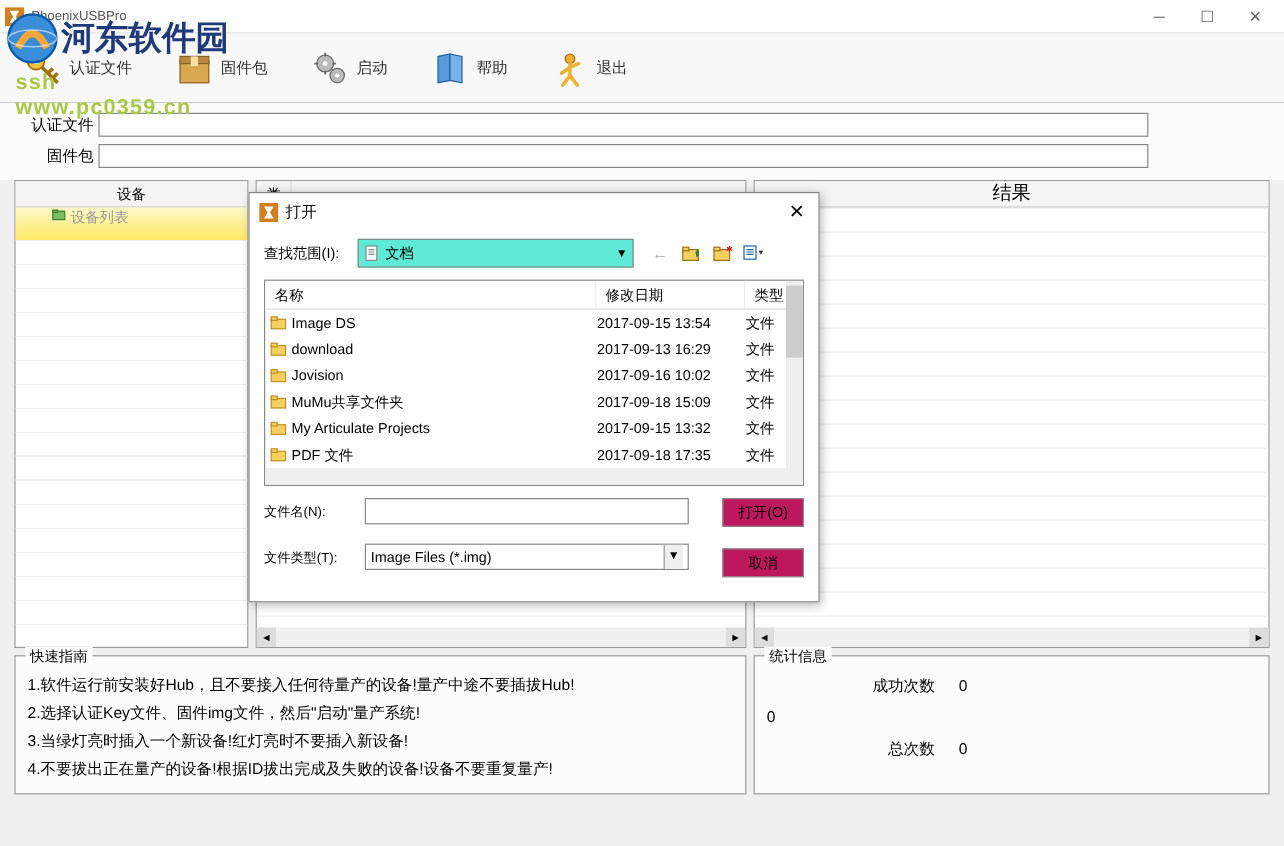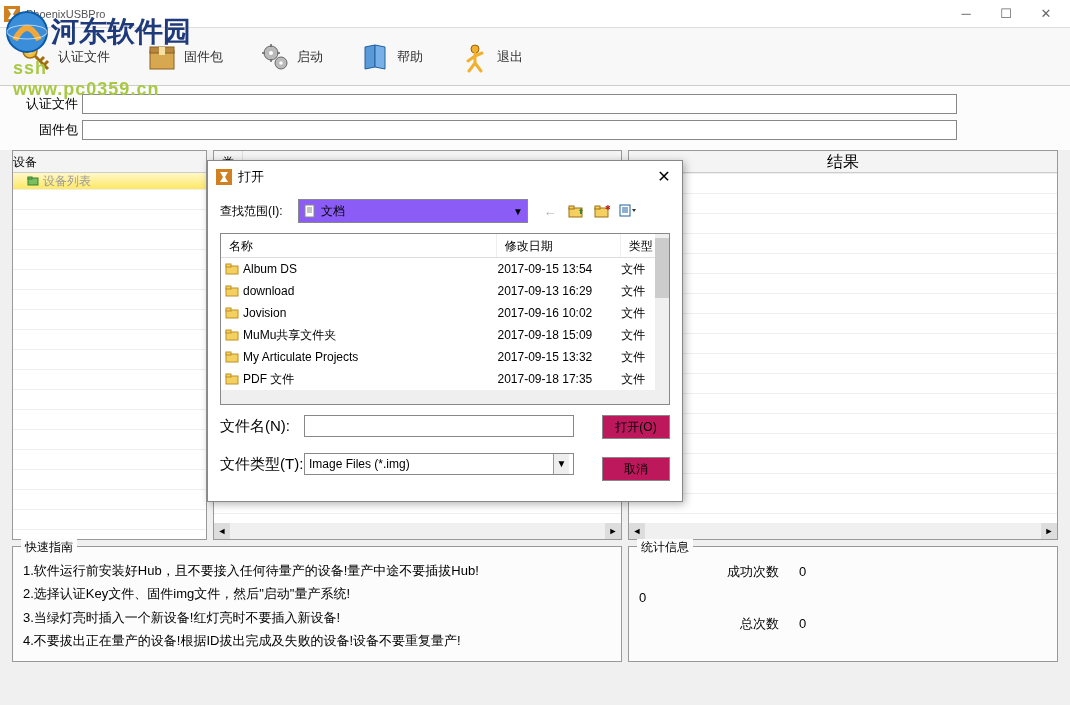--- a/index.html
+++ b/index.html
@@ -22,22 +22,22 @@
 .toolitem .ticon { width: 32px; height: 32px; }
 .toolitem .tlabel { font-size: 13px; color: #333; }
 
 .fieldarea { padding: 8px 18px 4px; background: #fcfcfc; }
 .fieldrow { display: flex; align-items: center; margin-bottom: 6px; }
 .fieldrow label { width: 60px; font-size: 13px; text-align: right; margin-right: 4px; }
 .fieldrow input { flex: 1; height: 20px; border: 1px solid #888; padding: 0 4px; font-size: 12px; background: #fff; max-width: 875px; }
 
 .midarea { display: flex; padding: 0 12px; gap: 6px; height: 390px; }
 .leftpane { width: 195px; border: 1px solid #999; background: #fff; display: flex; flex-direction: column; }
-.leftpane .colhead { height: 22px; background: #f4f4f4; border-bottom: 1px solid #ccc; font-size: 12px; text-align: left; line-height: 22px; }
-.leftpane .treeitem { height: 16px; background: linear-gradient(#fff8c8, #ffe865); display: flex; align-items: center; padding-left: 14px; font-size: 12px; gap: 4px; color: #999; }
+.leftpane .colhead { height: 22px; background: #f4f4f4; border-bottom: 1px solid #ccc; font-size: 12px; text-align: center; line-height: 22px; }
+.leftpane .treeitem { height: 27px; background: linear-gradient(#fff8c8, #ffe865); display: flex; padding-left: 30px; font-size: 12px; gap: 4px; color: #999; }
 .leftpane .grid { flex: 1; background-image: linear-gradient(#eee 1px, transparent 1px); background-size: 100% 20px; }
 
 .centerpane { flex: 1; border: 1px solid #999; background: #fff; position: relative; }
 .centerpane .colhead2 { height: 22px; background: #f4f4f4; border-bottom: 1px solid #ccc; display: flex; font-size: 12px; }
 .centerpane .colhead2 span { padding: 0 8px; line-height: 22px; border-right: 1px solid #ddd; }
 .centerpane .grid { height: calc(100% - 40px); background-image: linear-gradient(#eee 1px, transparent 1px); background-size: 100% 20px; }
 .centerpane .hscroll { position: absolute; bottom: 0; left: 0; right: 0; height: 16px; background: #f0f0f0; display: flex; align-items: center; }
 .centerpane .hscroll .sbtn { width: 16px; height: 16px; background: #ddd; display: flex; align-items: center; justify-content: center; font-size: 9px; }
 
 .rightpane { width: 430px; border: 1px solid #999; background: #fff; display: flex; flex-direction: column; }
@@ -58,21 +58,21 @@
 
 
 .overlay { position: absolute; top: 0; left: 0; right: 0; bottom: 0; z-index: 50; }
 .fdlg { position: absolute; top: 160px; left: 207px; width: 476px; background: #fff; border: 1px solid #888; box-shadow: 2px 2px 8px rgba(0,0,0,0.3); }
 .fdlg .fdtitle { height: 32px; display: flex; align-items: center; padding: 0 8px; font-size: 13px; }
 .fdlg .fdtitle .fdicon { width: 16px; height: 16px; margin-right: 6px; }
 .fdlg .fdtitle .spacer { flex: 1; }
 .fdlg .fx { width: 20px; height: 20px; font-size: 16px; cursor: pointer; text-align: center; }
 .fdlg .lookrow { display: flex; align-items: center; padding: 6px 12px; gap: 6px; }
 .fdlg .lookrow label { font-size: 12px; width: 72px; }
-.fdlg .lookrow .combo { flex: 1; max-width: 230px; height: 24px; border: 1px solid #888; display: flex; align-items: center; padding: 0 4px; font-size: 12px; background: #8b5cf6; }
+.fdlg .lookrow .combo { flex: 1; max-width: 230px; height: 24px; border: 1px solid #888; display: flex; align-items: center; padding: 0 4px; font-size: 12px; background: #5eead4; }
 .fdlg .lookrow .combo .dicon { width: 14px; height: 14px; margin-right: 4px; }
 .fdlg .lookrow .combo .spacer { flex: 1; }
 .fdlg .lookrow .combo .caret { font-size: 10px; }
 .fdlg .navbtns { display: flex; gap: 6px; margin-left: 6px; }
 .fdlg .navbtns .nb { width: 20px; height: 20px; display: flex; align-items: center; justify-content: center; font-size: 13px; cursor: pointer; }
 .fdlg .filelist { margin: 4px 12px 0; border: 1px solid #888; height: 172px; overflow: hidden; position: relative; }
 .fdlg .flhead { display: flex; height: 24px; border-bottom: 1px solid #ddd; font-size: 12px; background: #fff; }
 .fdlg .flhead span { padding: 4px 8px; border-right: 1px solid #eee; }
 .fdlg .flhead .c1 { width: 290px; }
 .fdlg .flhead .c2 { width: 130px; }
@@ -81,21 +81,21 @@
 .fdlg .flrow .c1 { width: 290px; display: flex; align-items: center; gap: 4px; padding-left: 4px; }
 .fdlg .flrow .c2 { width: 130px; }
 .fdlg .flrow .c3 { width: 50px; }
 .fdlg .flrow .fico { width: 14px; height: 14px; }
 .fdlg .flscroll { position: absolute; bottom: 0; left: 0; right: 12px; height: 14px; background: #efefef; }
 .fdlg .flvscroll { position: absolute; top: 0; right: 0; width: 14px; bottom: 0; background: #efefef; }
 .fdlg .flvscroll .thumb { width: 100%; height: 60px; background: #ccc; margin-top: 4px; }
 .fdlg .botrows { padding: 10px 12px; display: flex; }
 .fdlg .leftinputs { flex: 1; }
 .fdlg .irow { display: flex; align-items: center; margin-bottom: 16px; }
-.fdlg .irow label { width: 84px; font-size: 15px; }
+.fdlg .irow label { width: 84px; font-size: 11px; }
 .fdlg .irow input, .fdlg .irow .sel { width: 270px; height: 22px; border: 1px solid #888; font-size: 12px; padding: 0 4px; display: flex; align-items: center; background: #fff; }
 .fdlg .irow .sel .spacer { flex: 1; }
 .fdlg .irow .sel .caret { font-size: 10px; background: #eee; width: 16px; text-align: center; border-left: 1px solid #999; height: 100%; line-height: 20px; }
 .fdlg .dlgbtns { width: 90px; display: flex; flex-direction: column; gap: 18px; padding-left: 8px; }
 .fdlg .dlgbtns button { height: 24px; font-size: 12px; border: 1px solid #888; background: #be185d; cursor: pointer; margin-left: 14px; }
 
 svg { display: block; }
 </style>
 </head>
 <body>
@@ -298,21 +298,21 @@
         <span class="c2">修改日期</span>
         <span class="c3">类型</span>
       </div>
       <div id="flbody">
           <div class="flrow">
             <span class="c1">
               <svg class="fico" viewBox="0 0 14 14">
                 <rect x="1" y="4" width="12" height="8" fill="#f4d060" stroke="#c09020"></rect>
                 <rect x="1" y="2" width="5" height="3" fill="#f4d060" stroke="#c09020"></rect>
               </svg>
-              <span>Album DS</span>
+              <span>Image DS</span>
             </span>
             <span class="c2">2017-09-15 13:54</span>
             <span class="c3">文件</span>
           </div>
           <div class="flrow">
             <span class="c1">
               <svg class="fico" viewBox="0 0 14 14">
                 <rect x="1" y="4" width="12" height="8" fill="#f4d060" stroke="#c09020"></rect>
                 <rect x="1" y="2" width="5" height="3" fill="#f4d060" stroke="#c09020"></rect>
               </svg>

